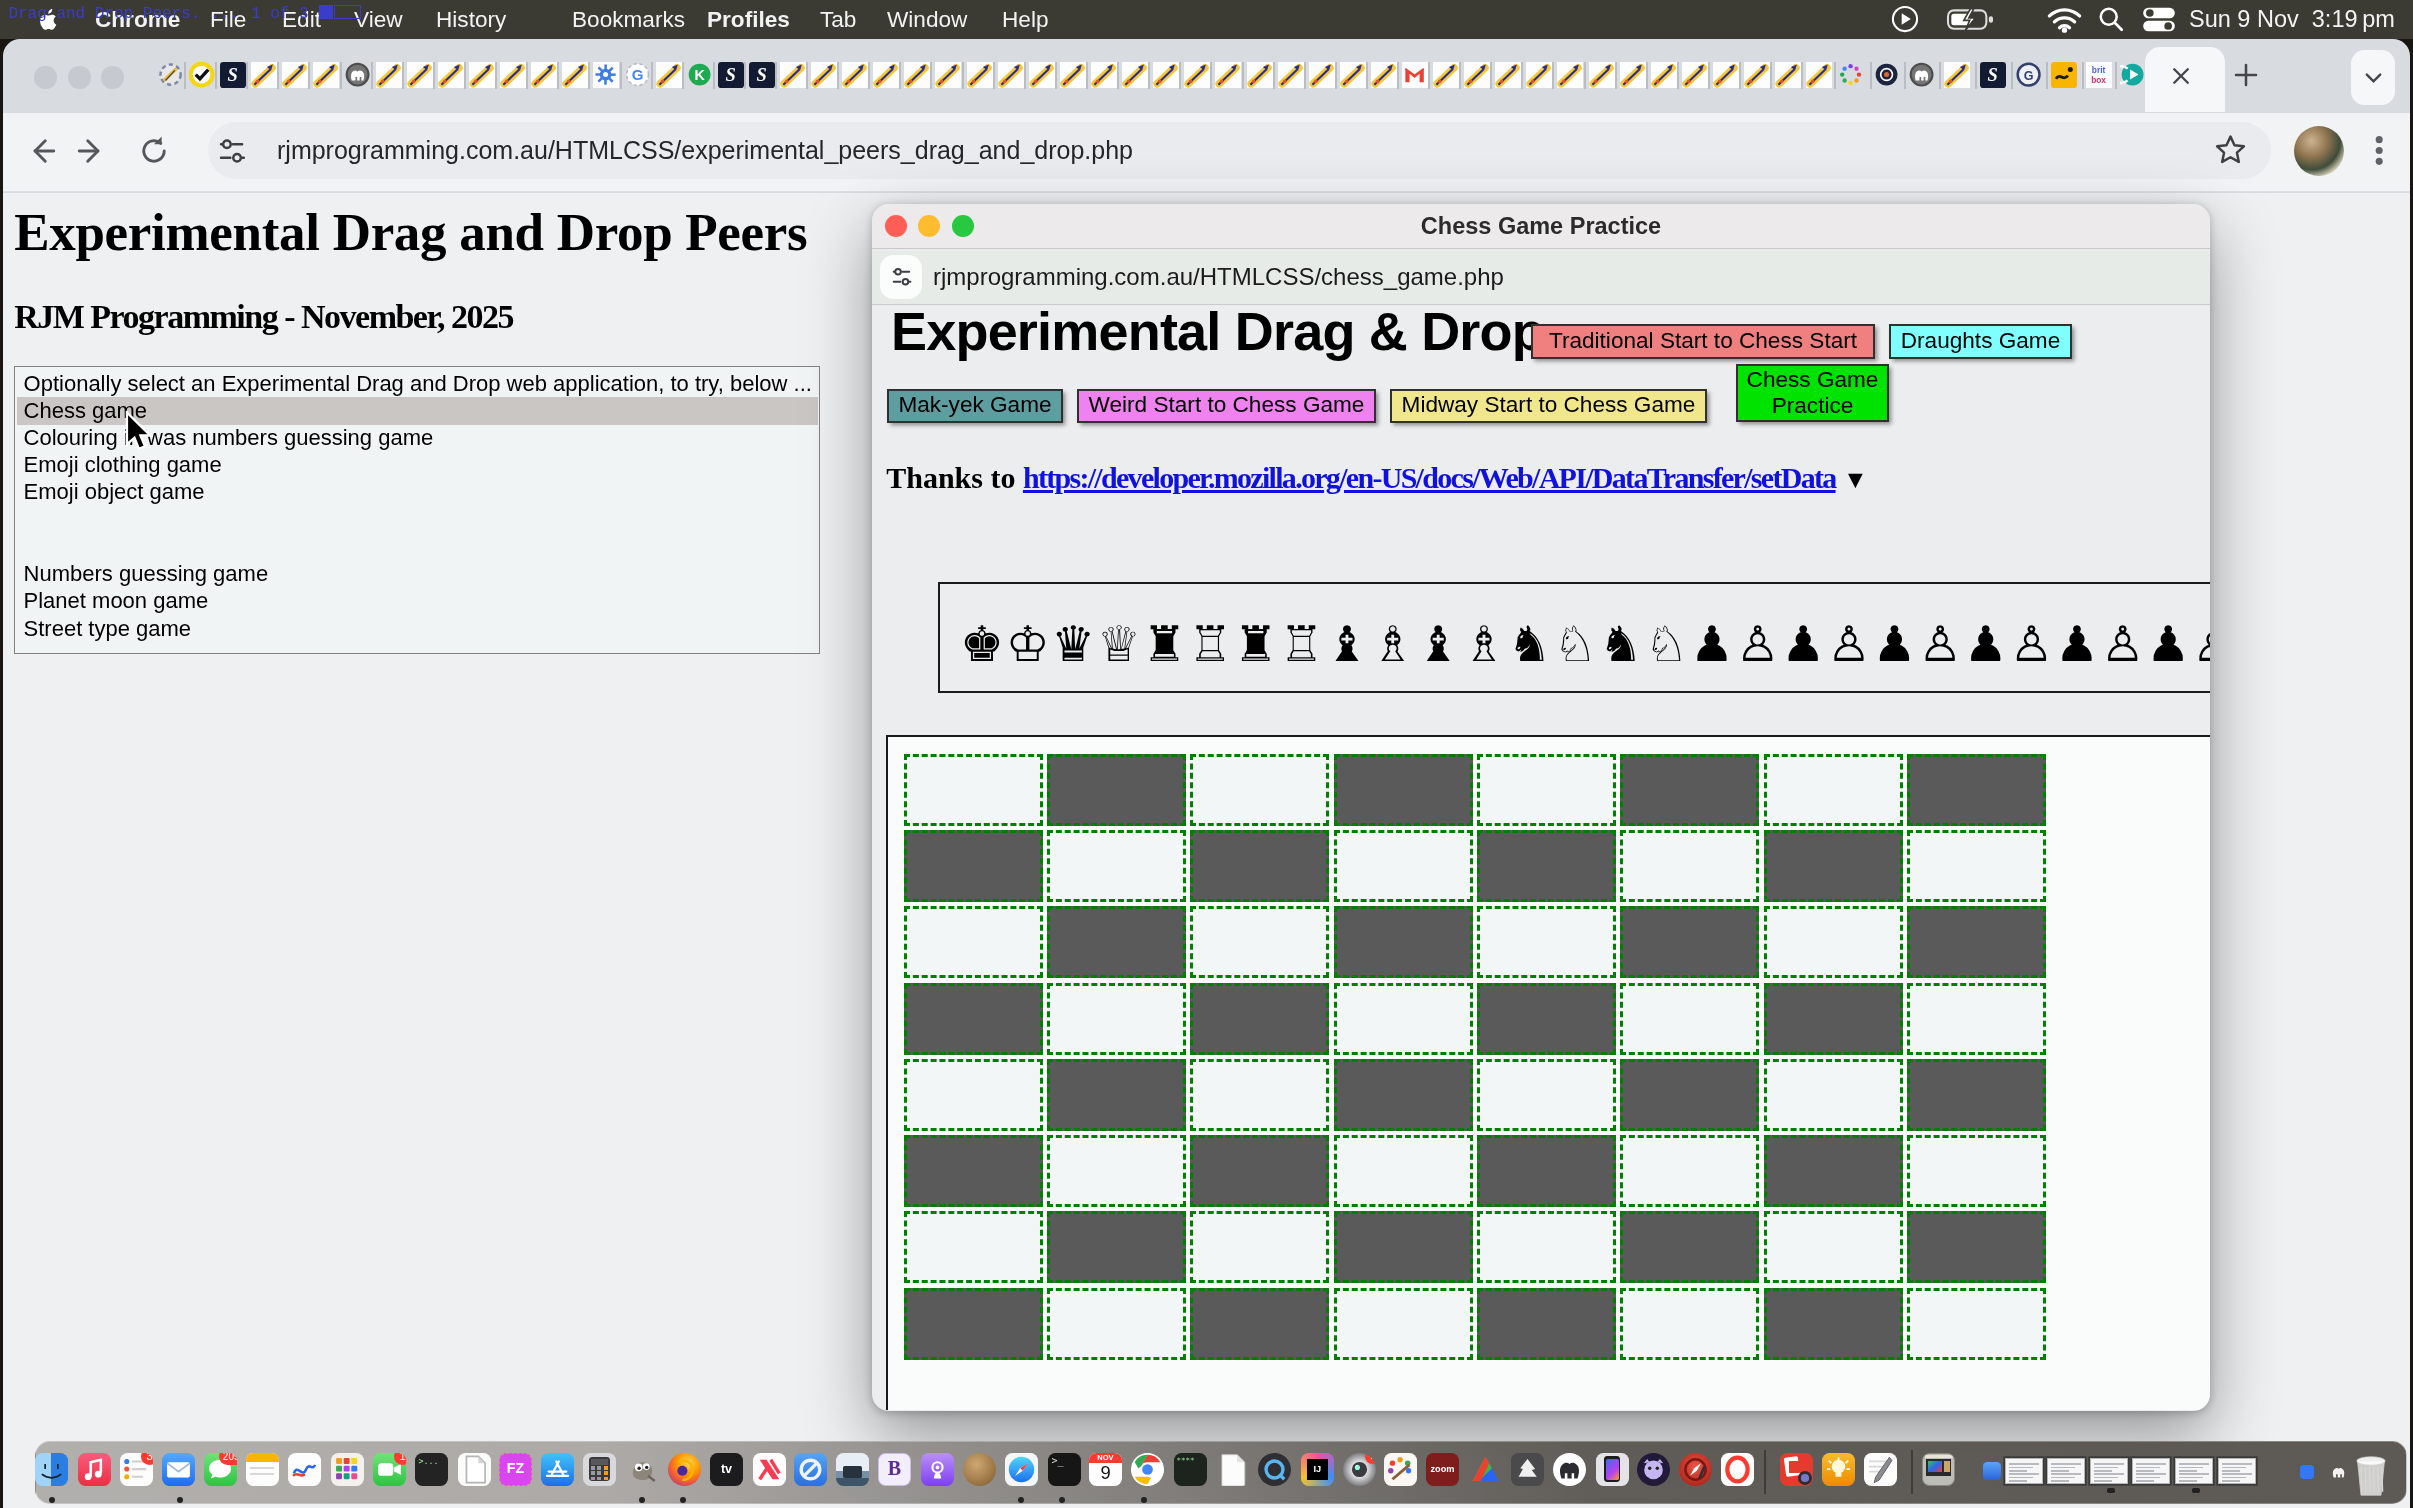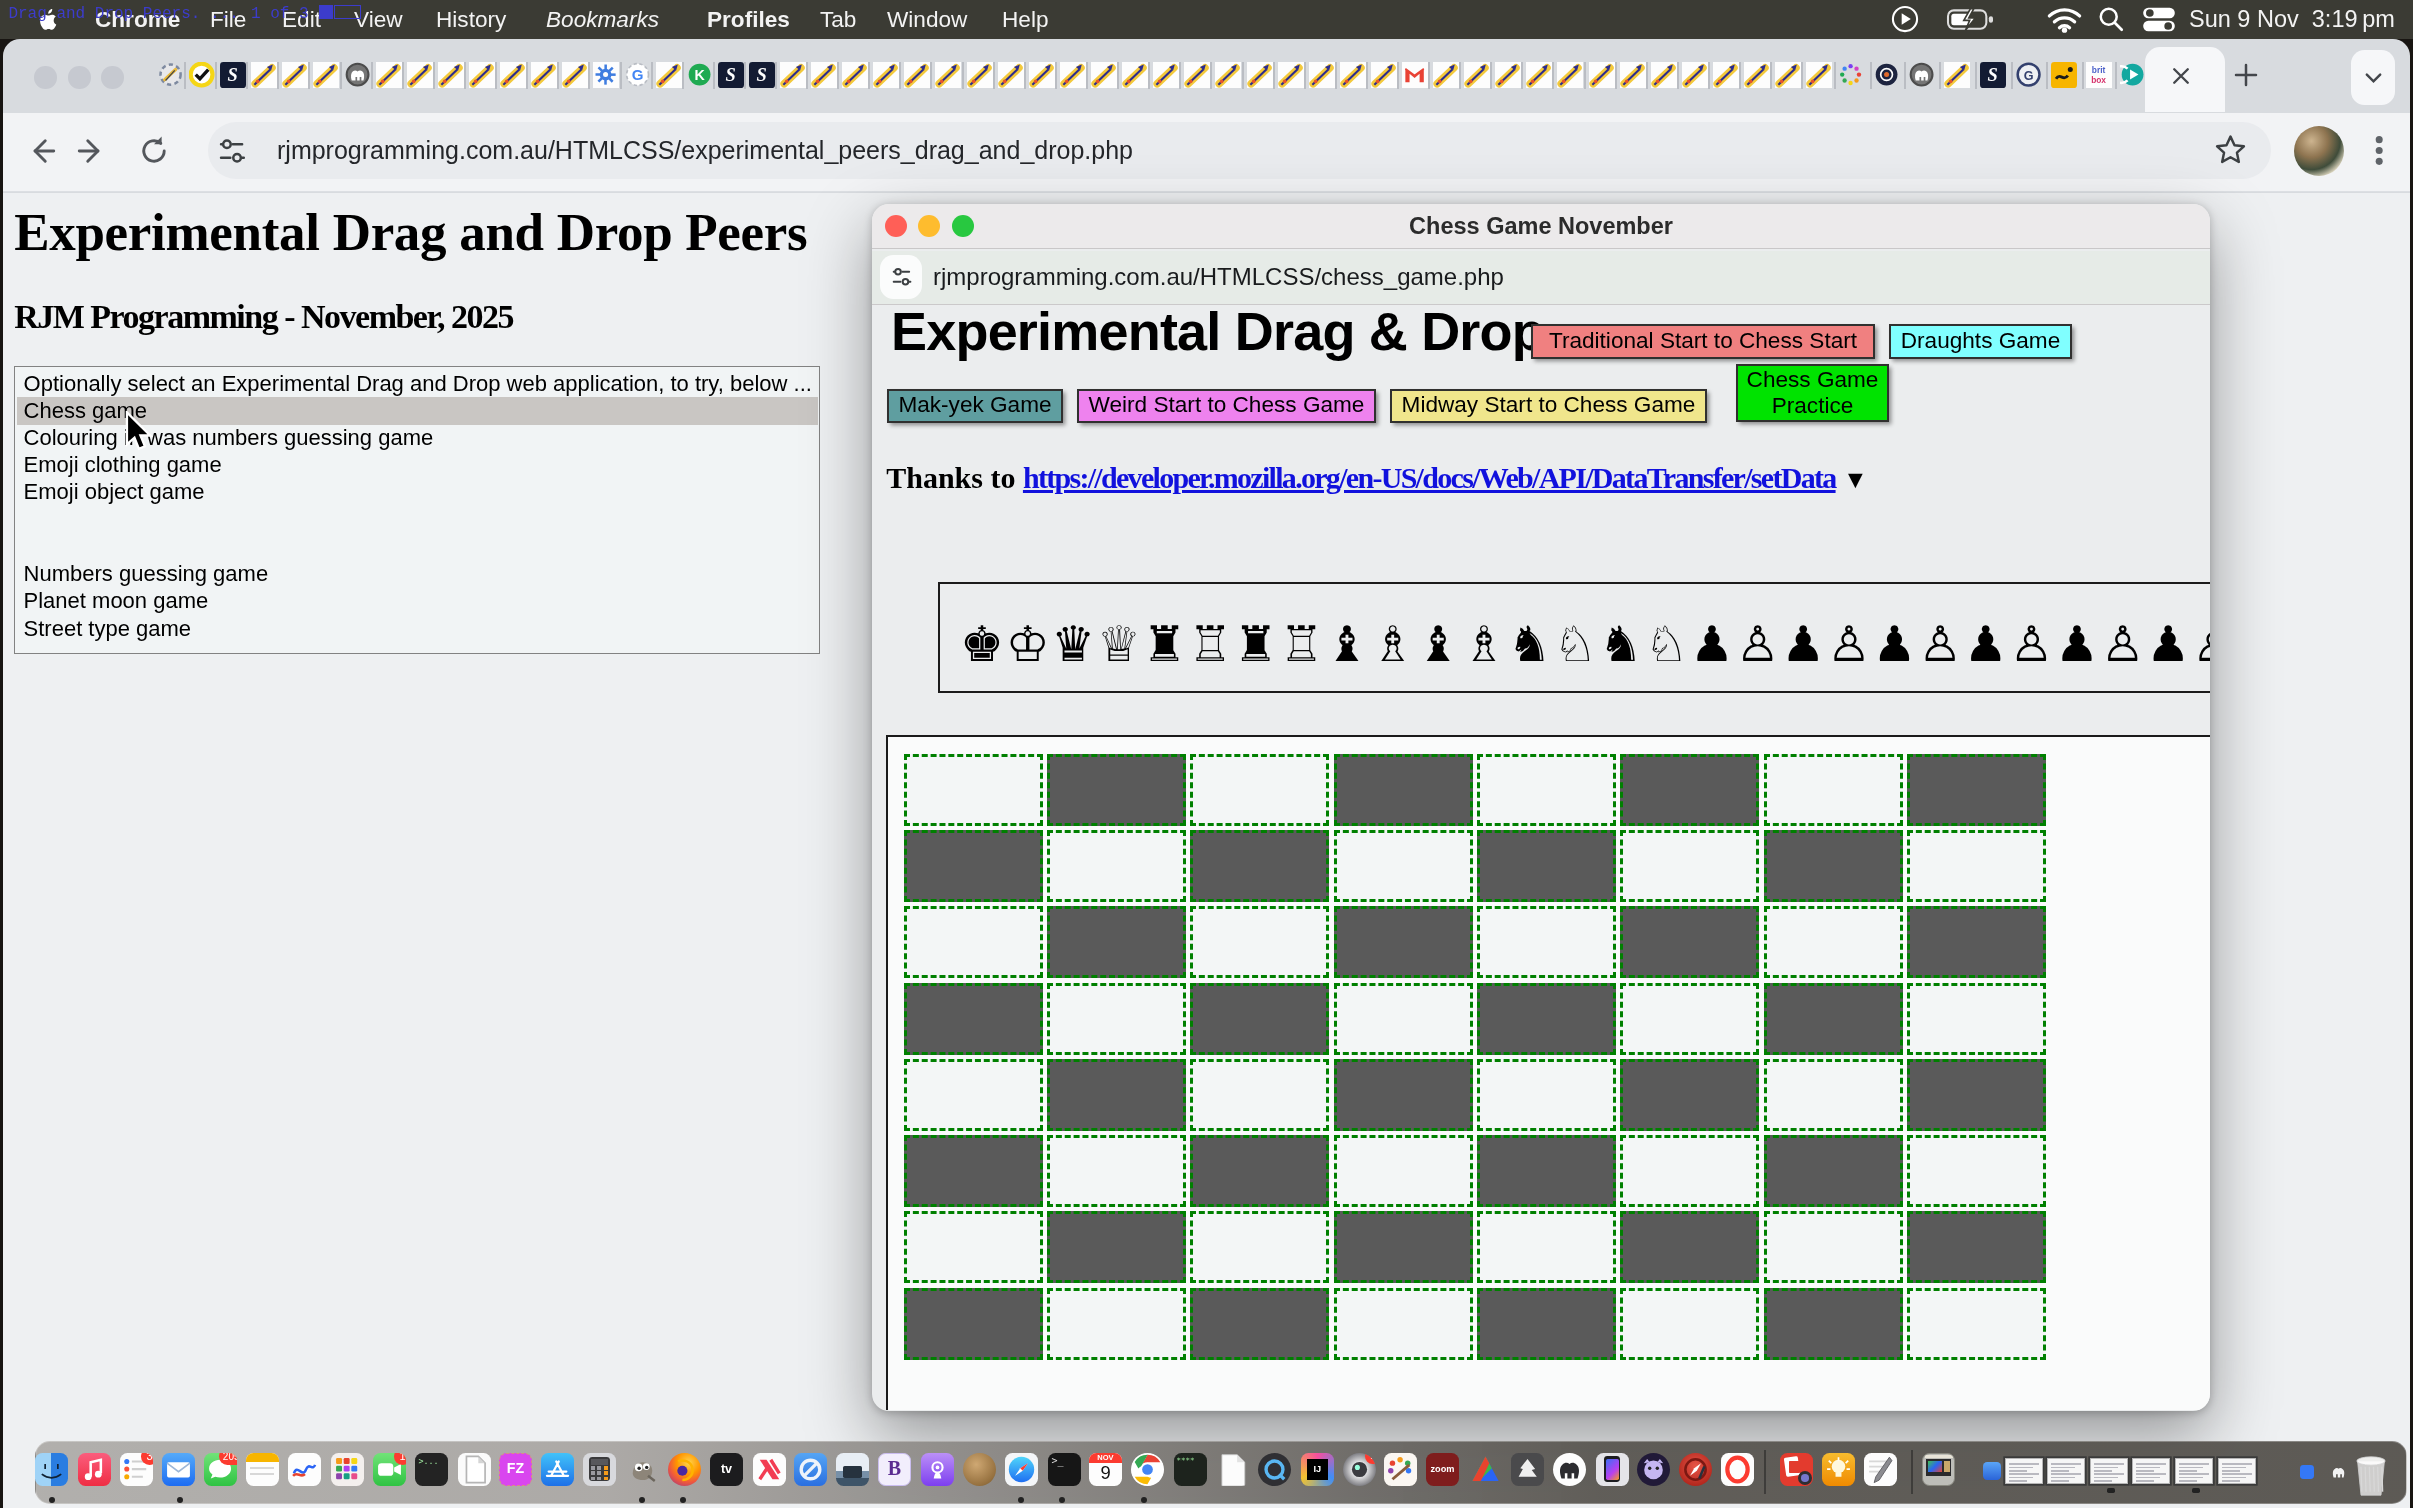--- a/index.html
+++ b/index.html
@@ -50,21 +50,21 @@
 
 <div id="menubar">
 <svg class="abs" style="left:35px;top:5.9px" width="27" height="27" viewBox="0 0 24 24">
         <path fill="#fff" d="M16.6 12.8c0-2.2 1.8-3.3 1.9-3.4-1-1.5-2.6-1.7-3.2-1.7-1.4-.1-2.7.8-3.4.8-.7 0-1.8-.8-2.9-.8-1.5 0-2.9.9-3.7 2.2-1.6 2.7-.4 6.8 1.1 9 .7 1.1 1.6 2.3 2.8 2.2 1.1 0 1.5-.7 2.9-.7s1.7.7 2.9.7c1.2 0 2-1.1 2.7-2.2.9-1.2 1.2-2.4 1.2-2.5 0 0-2.3-.9-2.3-3.6zM14.4 5.6c.6-.8 1-1.8.9-2.9-.9 0-2 .6-2.6 1.4-.6.7-1.1 1.8-.9 2.8 1 .1 2-.5 2.6-1.3z"></path>
       </svg>
 <div class="mi" style="left:95px;font-weight:bold;">Chrome</div>
 <div class="mi" style="left:210px;">File</div>
 <div class="mi" style="left:282px;">Edit</div>
 <div class="mi" style="left:354px;">View</div>
 <div class="mi" style="left:436px;">History</div>
-<div class="mi" style="left:546px;font-style:italic;">Bookmarks</div>
+<div class="mi" style="left:572px;">Bookmarks</div>
 <div class="mi" style="left:707px;font-weight:bold;">Profiles</div>
 <div class="mi" style="left:820px;">Tab</div>
 <div class="mi" style="left:887px;">Window</div>
 <div class="mi" style="left:1002px;">Help</div>
 <svg class="abs" style="left:1890px;top:4.2px" width="30" height="30" viewBox="0 0 36 36">
         <circle cx="18" cy="18" r="14.5" fill="none" stroke="#fff" stroke-width="2.5"></circle>
         <path d="M14 11l11 7-11 7z" fill="#fff"></path>
       </svg>
 <svg class="abs" style="left:1946px;top:6.7px" width="49" height="25" viewBox="0 0 58 30">
         <rect x="2" y="4" width="46" height="22" rx="7" fill="none" stroke="#ddd" stroke-width="2.5"></rect>
@@ -748,21 +748,21 @@
 <div class="op" style="top:84px">Emoji clothing game</div>
 <div class="op" style="top:111px">Emoji object game</div>
 <div class="op" style="top:193px">Numbers guessing game</div>
 <div class="op" style="top:220px">Planet moon game</div>
 <div class="op" style="top:248px">Street type game</div>
 </div>
 <svg class="abs" style="left:124px;top:411px;z-index:70" width="32" height="45" viewBox="0 0 22 31">
       <path d="M2 1v22l5.2-4.6 3 7.6 4.2-1.7-3.1-7.4H18z" fill="#000" stroke="#fff" stroke-width="1.6"></path>
     </svg>
 <div id="pop">
-<div id="ptitle">Chess Game November</div>
+<div id="ptitle">Chess Game Practice</div>
 <div class="plight" style="left:12.6px;background:#ff5f57"></div>
 <div class="plight" style="left:46px;background:#febc2e"></div>
 <div class="plight" style="left:80px;background:#28c840"></div>
 <div id="purl">
         <div id="ppill"></div>
         <svg class="abs" style="left:17.6px;top:14.2px" width="23.5" height="23.5" viewBox="0 0 38 38">
           <g stroke="#3c4043" stroke-width="3.2" stroke-linecap="round">
             <circle cx="13" cy="11" r="4.5" fill="none"></circle>
             <path d="M20 11h11M6 11h2"></path>
             <circle cx="25" cy="27" r="4.5" fill="none"></circle>

